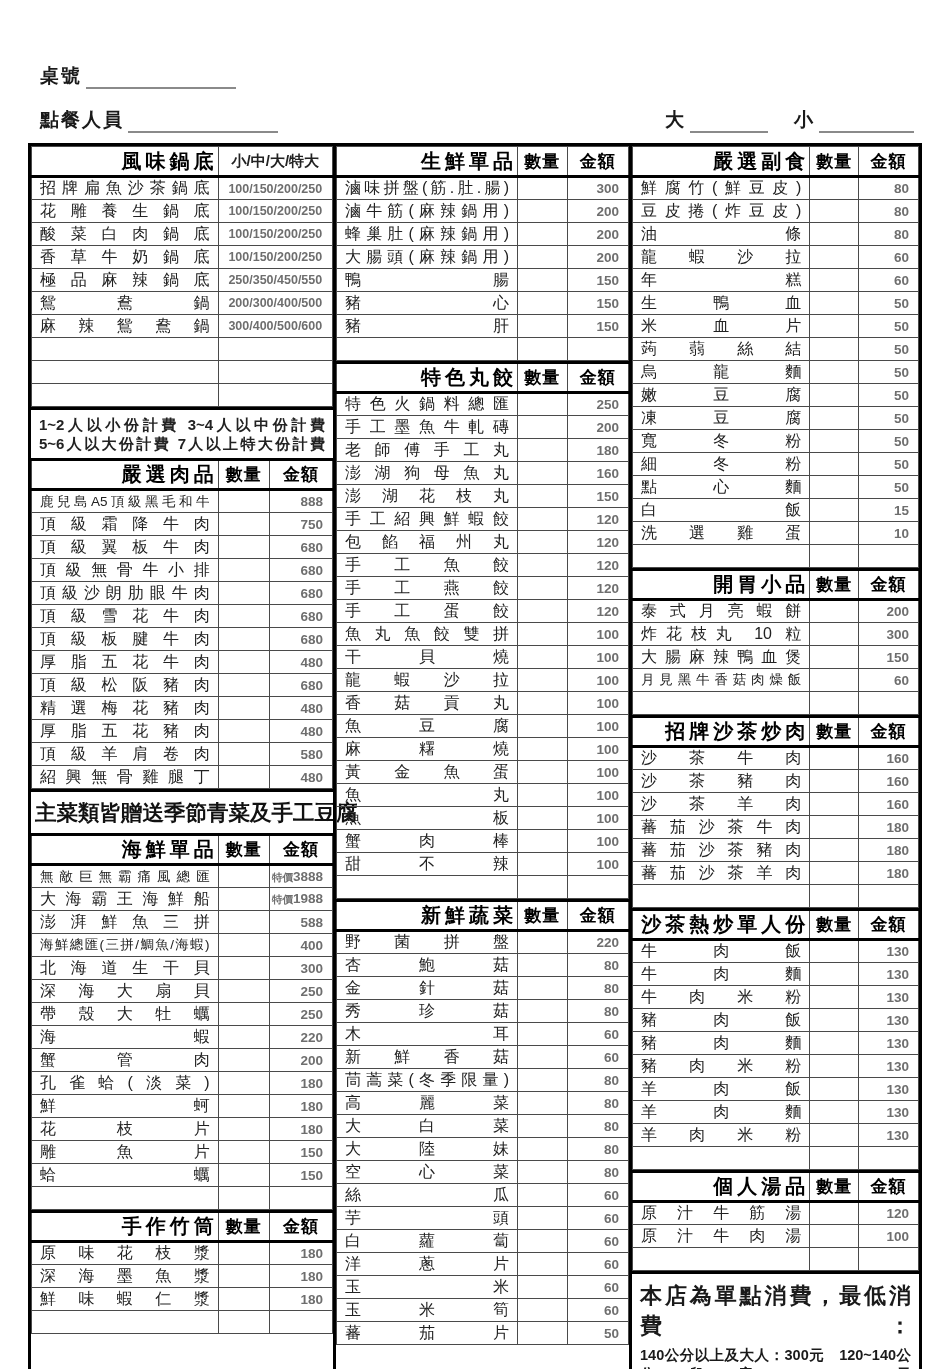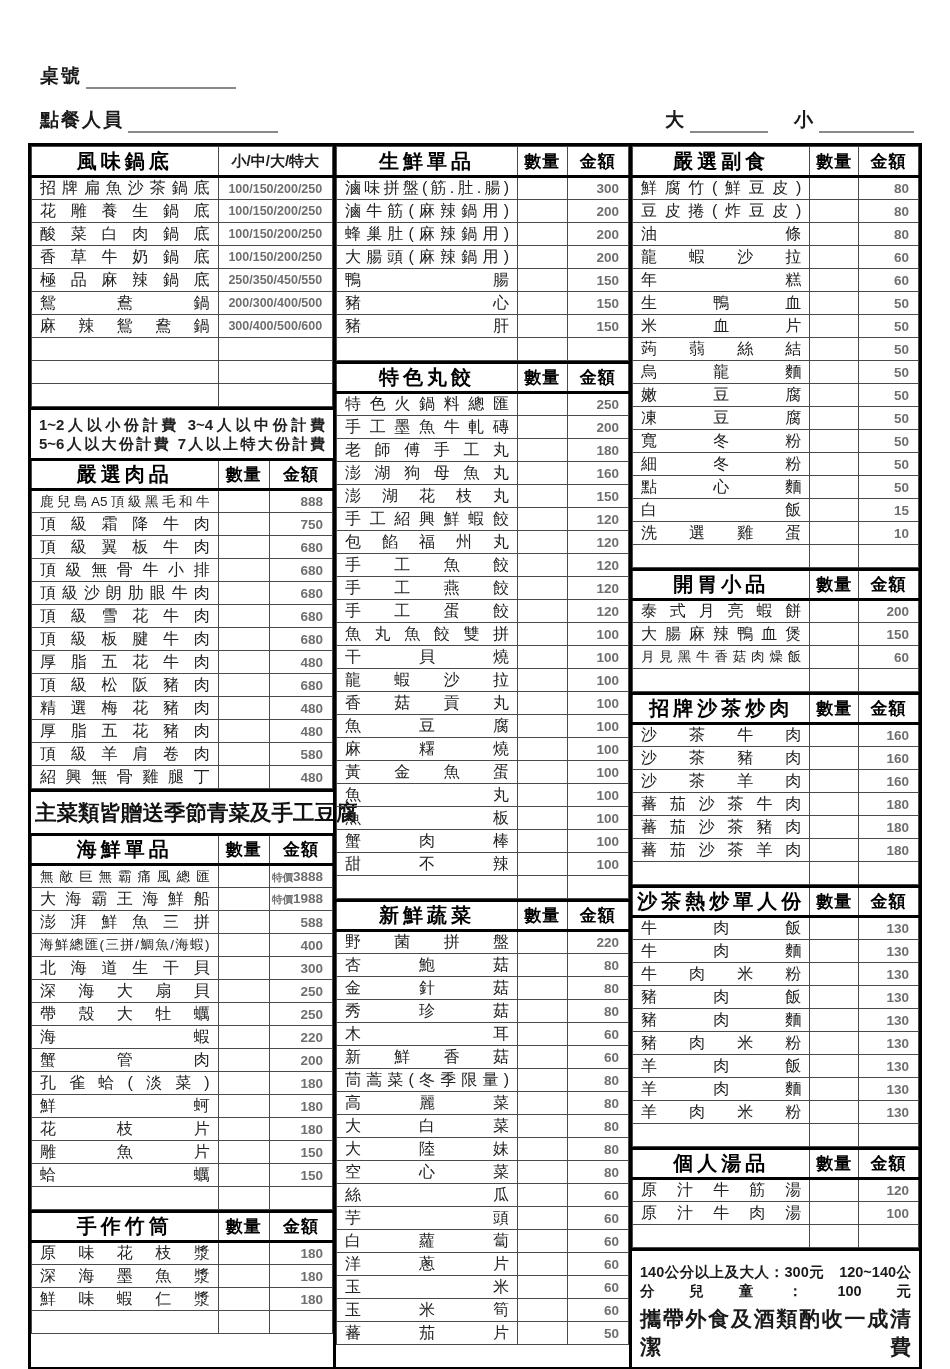--- a/index.html
+++ b/index.html
@@ -18,21 +18,21 @@
   
   .menu { display: flex; margin: 0 28px; border: 3px solid #000; width: 894px; align-items: stretch; }
   .col  { display: flex; flex-direction: column; }
   .col-0 { width: 302px; } .col-1 { width: 296px; } .col-2 { flex: 1; }
   .col + .col { border-left: 3px solid #000; }
   .col > * + * { border-top: 3px solid #000; }
 
   table.sec { width: 100%; border-collapse: collapse; table-layout: fixed; }
   .sec th, .sec td { border: 1px solid #4a4a4a; overflow: hidden; white-space: nowrap; }
   .sec tr.hd th { border-bottom: 3px solid #000; height: 30px; background: #fff; }
-  th.t { font-size: 20px; font-weight: bold; letter-spacing: 4px; text-align: center; color: #000; }
+  th.t { font-size: 20px; font-weight: bold; letter-spacing: 4px; text-align: right; color: #000; }
   th.qh, th.ah { font-size: 17px; font-weight: bold; text-align: center; letter-spacing: 1px; color: #000; }
   th.szh { font-size: 15px; font-weight: bold; text-align: center; color: #222; }
 
   .sec tbody tr { height: 23px; }
   td.n { font-size: 16px; color: #222; padding: 0 8px; text-align: justify; text-align-last: justify; }
   td.n.small { font-size: 13.5px; }
   td.q { } 
   td.a { font-size: 13.5px; color: #6e6e6e; text-align: right; padding-right: 9px; font-weight: bold; }
   td.a .sp { font-size: 10.5px; }
   td.sz { font-size: 12.5px; color: #6e6e6e; text-align: center; font-weight: bold; }
@@ -740,20 +740,25 @@
             <th class="ah">金額</th>
           </tr>
         </thead>
         <tbody>
           <tr>
             <td class="n">泰式月亮蝦餅</td>
             <td class="q"></td>
             <td class="a">200</td>
           </tr>
           <tr>
+            <td class="n">炸花枝丸 10 粒</td>
+            <td class="q"></td>
+            <td class="a">300</td>
+          </tr>
+          <tr>
             <td class="n">大腸麻辣鴨血煲</td>
             <td class="q"></td>
             <td class="a">150</td>
           </tr>
           <tr>
             <td class="n small">月見黑牛香菇肉燥飯</td>
             <td class="q"></td>
             <td class="a">60</td>
           </tr>
           <tr>
@@ -905,17 +910,18 @@
             <td class="a">100</td>
           </tr>
           <tr>
             <td class="n"></td>
             <td class="q"></td>
             <td class="a"></td>
           </tr>
         </tbody>
       </table>
       <div class="footerbox">
+        <div class="f1">本店為單點消費，最低消費：</div>
         <div class="f2">140公分以上及大人：300元　120~140公分兒童：100元</div>
         <div class="f3">攜帶外食及酒類酌收一成清潔費</div>
       </div>
     </div>
 </div>
 
 </body></html>

